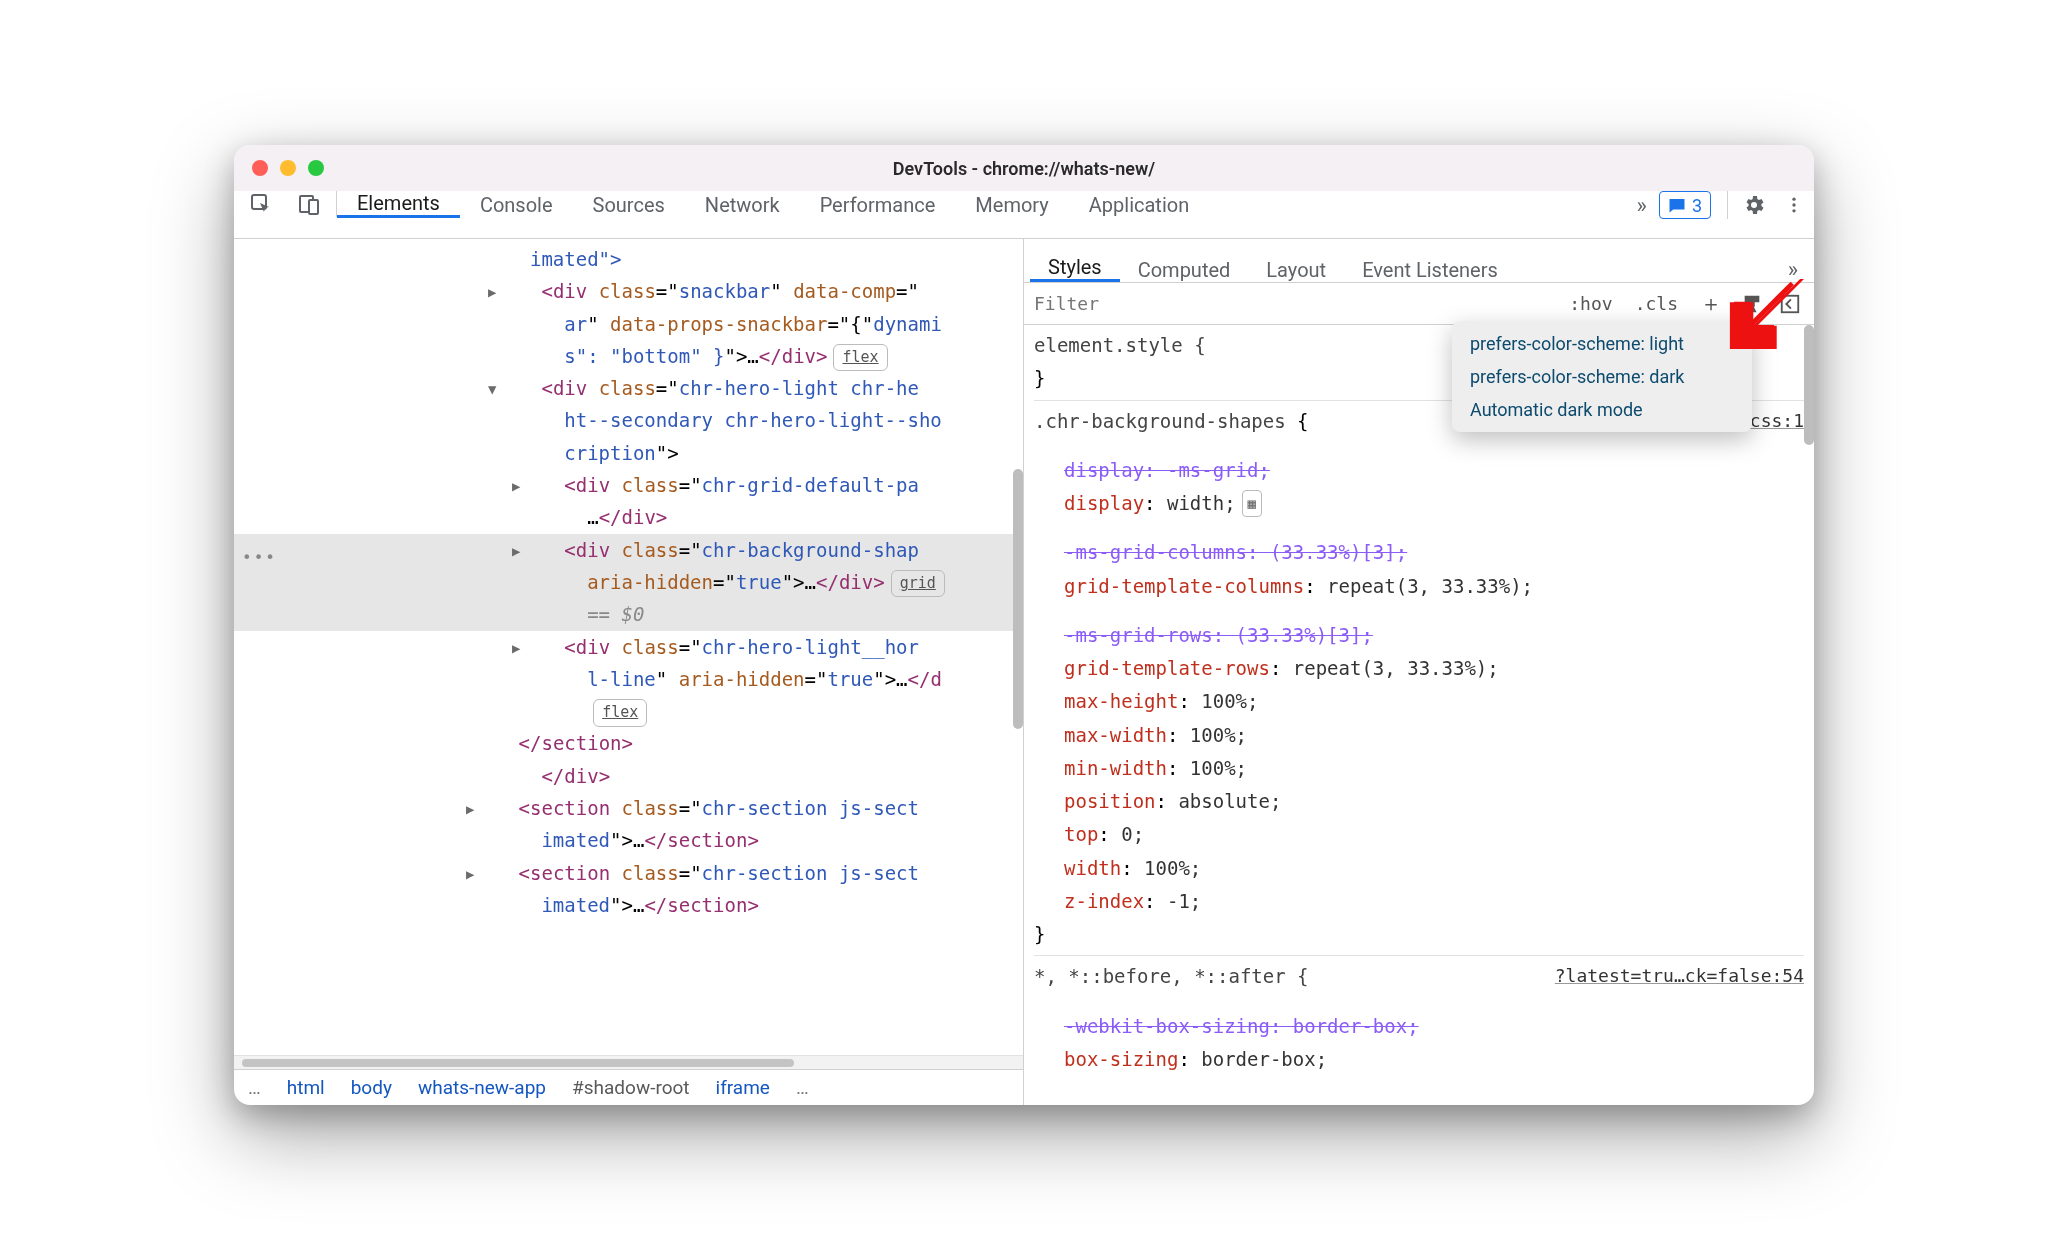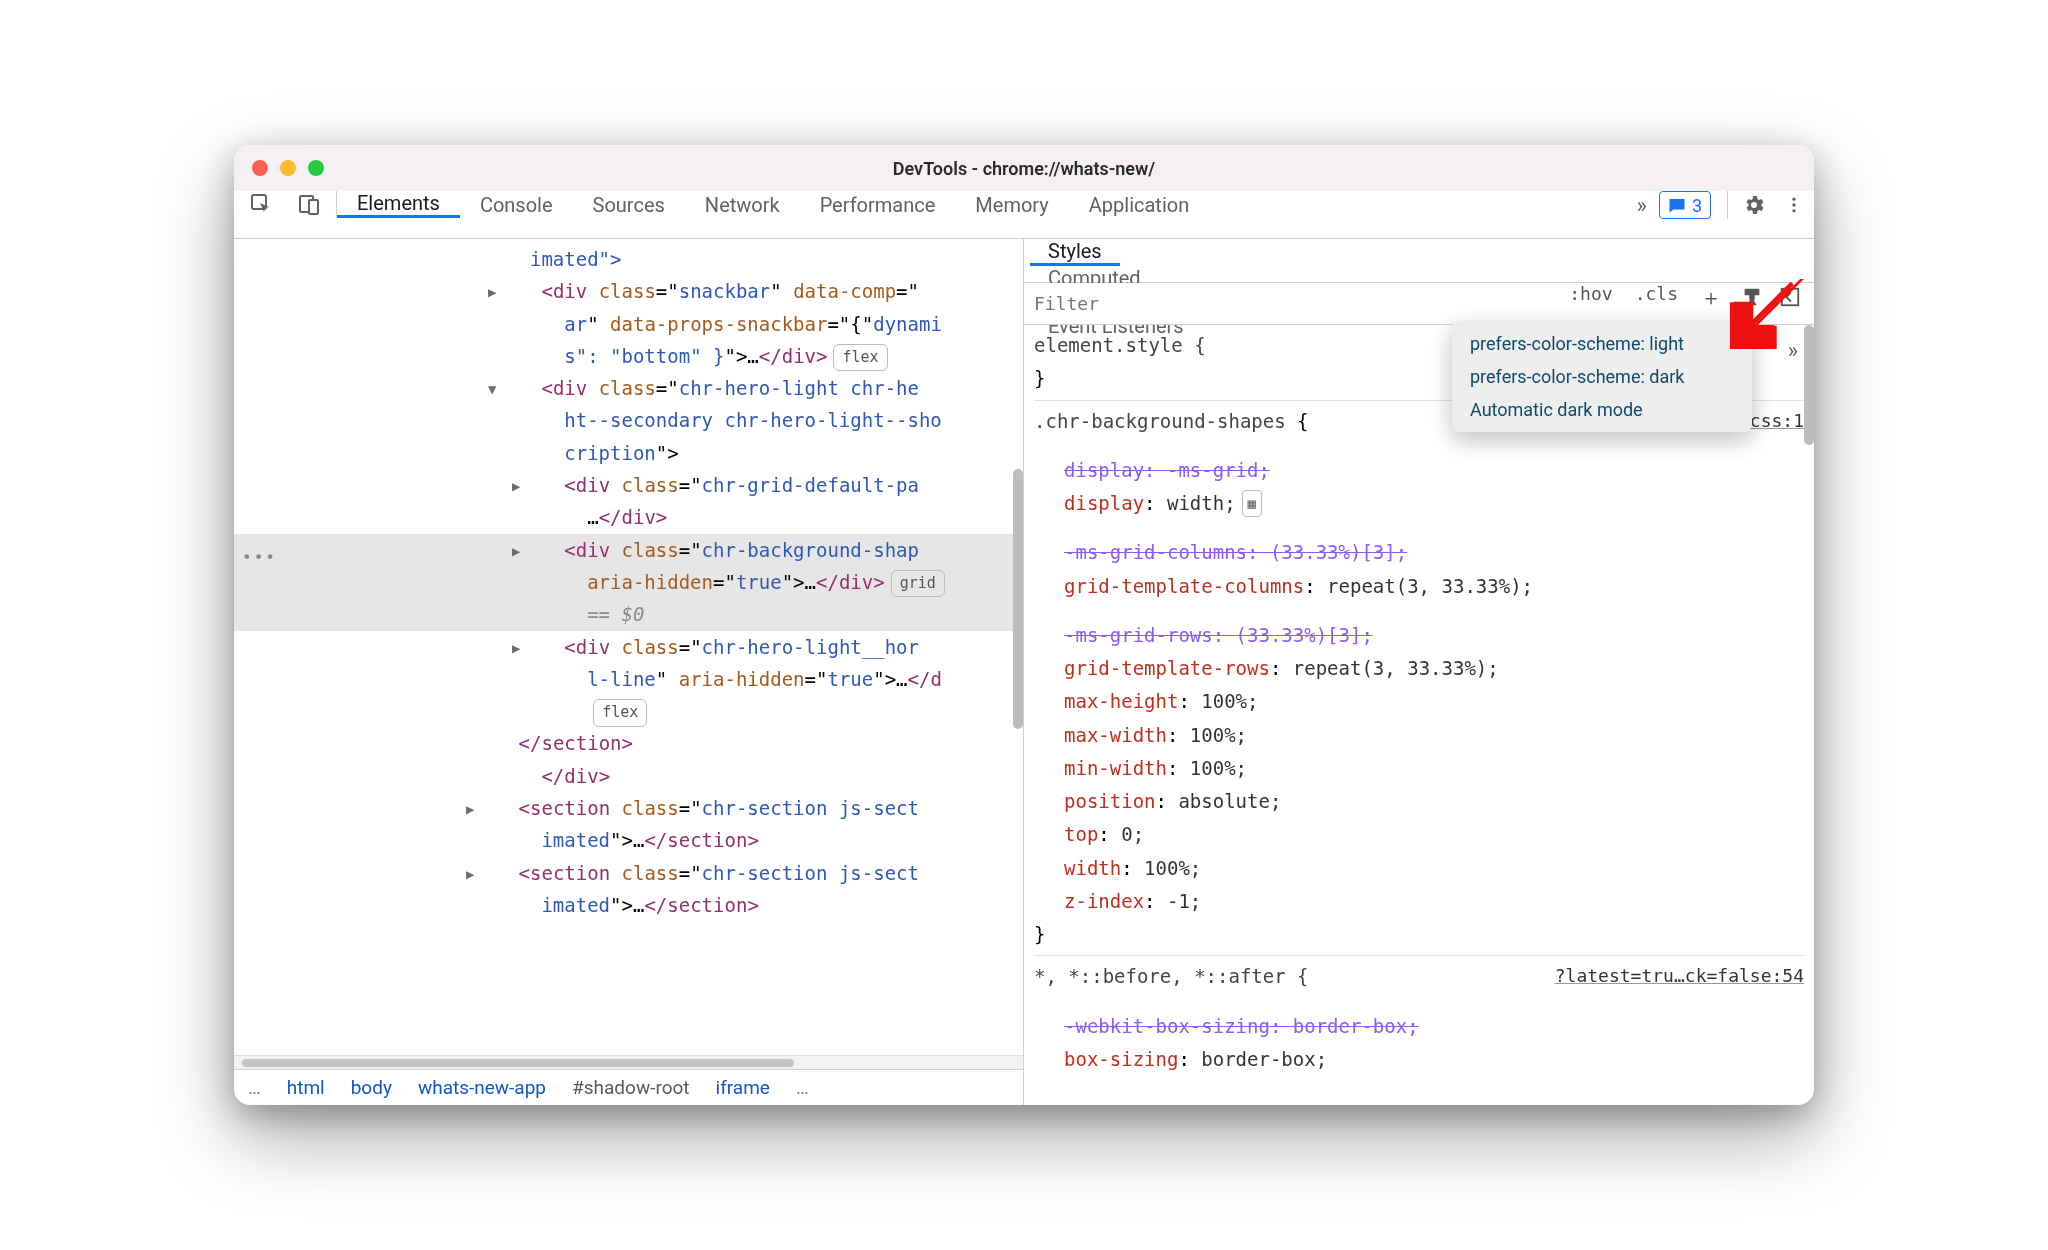--- a/index.html
+++ b/index.html
@@ -80,47 +80,46 @@
     padding: 4px 0 8px 0;
   }
   .dom-line { white-space: pre; padding: 0 10px; position:relative; }
   .dom-line .tri { position:absolute; left:var(--tri-left,0); top:6px; color:#6b6b6b; font-size:14px;}
   .dom-line.selected { background:#e6e6e6; }
   .guttermark { position:absolute; left:8px; top:10px; color:#888; font-size:16px; letter-spacing:2px; }
   .tagc { color:#952f6f; }
   .attrn { color:#a55a1e; }
   .attrv { color:#2f58b7; }
   .sym { color:#952f6f; }
-  .pill { display:inline-block; border:1px solid #bbb; border-radius:6px; padding:0 8px; font-size:15px; color:#555; margin-left:6px; vertical-align:1px;}
+  .pill { display:inline-block; border:1px solid #bbb; border-radius:6px; padding:0 8px; font-size:15px; color:#555; margin-left:6px; vertical-align:1px;text-decoration:underline;}
   .muted { color:#8a8a8a; font-style:italic;}
   .scroll-y { position:absolute; right:0; top:230px; width:10px; height:260px; background:#bdbdbd; border-radius:5px; }
   .scroll-x-track { height:14px; background:#f2f2f2; border-top:1px solid #e2e2e2; position:relative; }
   .scroll-x-thumb { position:absolute; left:8px; top:3px; height:8px; width:70%; background:#c4c4c4; border-radius:4px; }
 
   .breadcrumb {
     height:36px; border-top:1px solid #d0d0d0;
     display:flex; align-items:center; gap:26px; padding:0 14px;
     font-size:19px; color:#5a5a5a;
   }
   .breadcrumb .sel { color:#1557c0; }
   .breadcrumb .dots { color:#777; }
 
   .styles-tabs {
     height:44px; border-bottom:1px solid #d0d0d0;
-    display:flex; align-items:flex-start; font-size:20px; color:#5f6368;
+    display:flex; align-items:flex-end; font-size:20px; color:#5f6368;
     padding-left:6px;
-    flex-direction:column;
   }
   .stab { display:flex; align-items:center; padding:0 18px; cursor:pointer; }
   .stab.active { color:#1a1a1a; border-bottom:3px solid #1a73e8; }
   .stabs-right { margin-left:auto; display:flex; align-items:center; padding:0 10px; }
 
   .filter-row {
     height:42px; border-bottom:1px solid #d0d0d0;
-    display:flex; padding:0 10px; gap:10px;
+    display:flex; align-items:center; padding:0 10px; gap:10px;
     font-family: Menlo, Consolas, monospace; font-size:18px;
   }
   .filter-input { flex:1; border:none; outline:none; font:inherit; color:#666; }
   .filter-btn { color:#555; padding:0 6px; cursor:pointer; }
   .filter-btn.mono { font-family: Menlo, Consolas, monospace; }
   .plusbtn { font-size:22px; color:#555; }
   .brush, .panel-toggle { width:28px; height:28px; display:flex; align-items:center; justify-content:center; color:#555; }
 
   .styles-body {
     flex:1; overflow:auto;

